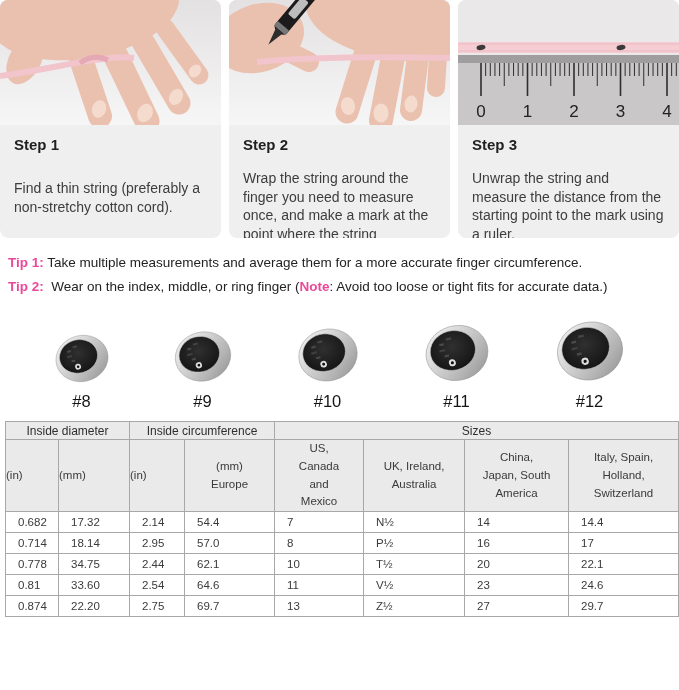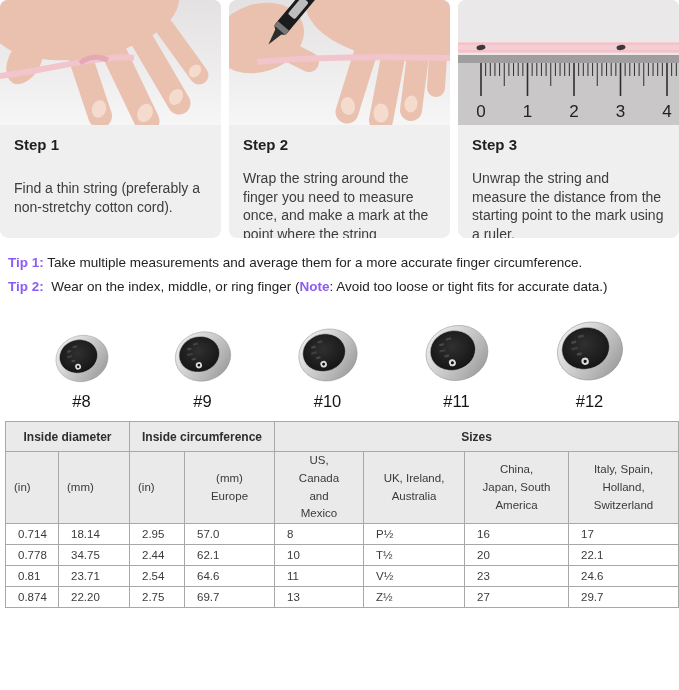--- a/index.html
+++ b/index.html
@@ -17,35 +17,35 @@
   .step-card{flex:1 1 0; border-radius:8px; overflow:hidden; display:flex; flex-direction:column; height:238px;}
   .photo{height:125px; flex:0 0 125px; position:relative; background:#e7e5e6;}
   .photo svg{display:block; width:100%; height:100%;}
   .step-text{flex:1; background:var(--panel); padding:11px 14px 10px 14px; border-radius:0 0 8px 8px;}
   .step-title{font-size:15px; font-weight:bold; color:#1f1f1f; margin-bottom:16px;}
   .step-card.roomy .step-title{margin-bottom:26px;}
   .step-desc{font-size:14px; line-height:1.33; color:var(--body-ink);}
 
   
   .tips{margin:13px 0 0 8px; font-size:13.5px; line-height:24px; color:#232323;}
-  .tips b{color:#8b5cf6;}
+  .tips b{color:#ec4899;}
 
   
   .rings{display:flex; justify-content:space-around; align-items:flex-end; padding:0 22px; margin-top:12px; height:100px;}
   .ring-item{display:flex; flex-direction:column; align-items:center;}
   .ring-label{font-size:16.5px; color:#151515; margin-top:4px;}
 
   
   table.size-table{border-collapse:collapse; margin:10px 0 0 5px; width:670px; table-layout:fixed;}
   .size-table th,.size-table td{border:1px solid var(--border); color:#3a3a3a;}
   .size-table thead th{background:var(--table-head);}
-  .size-table .grp{font-size:12px; font-weight:bold; height:30px; text-align:center; color:#2e2e2e;}
+  .size-table .grp{font-size:12px; font-weight:normal; height:18px; text-align:center; color:#2e2e2e;}
   .size-table .sub{font-size:11.5px; font-weight:normal; height:65px; white-space:pre-line;
     text-align:center; vertical-align:middle; line-height:1.55;}
-  .size-table .sub.l{text-align:left; padding-left:8px;}
+  .size-table .sub.l{text-align:left; padding-left:0;}
   .size-table td{font-size:11.5px; height:21px; padding:2px 4px 2px 12px; text-align:left; background:#fff;}
   .hidden-defs{position:absolute; width:0; height:0; overflow:hidden;}
 </style>
 </head>
 <body>
 
 <svg class="hidden-defs" aria-hidden="true">
   <defs>
     <linearGradient id="gSilver" x1="0" y1="0" x2="1" y2="1">
       <stop offset="0" stop-color="#f6f6f6"></stop>
@@ -287,20 +287,30 @@
         <th class="sub">China,
 Japan, South
 America</th>
         <th class="sub">Italy, Spain,
 Holland,
 Switzerland</th>
       </tr>
     </thead>
     <tbody>
         <tr>
+          <td>0.682</td>
+          <td>17.32</td>
+          <td>2.14</td>
+          <td>54.4</td>
+          <td>7</td>
+          <td>N½</td>
+          <td>14</td>
+          <td>14.4</td>
+        </tr>
+        <tr>
           <td>0.714</td>
           <td>18.14</td>
           <td>2.95</td>
           <td>57.0</td>
           <td>8</td>
           <td>P½</td>
           <td>16</td>
           <td>17</td>
         </tr>
         <tr>
@@ -308,21 +318,21 @@
           <td>34.75</td>
           <td>2.44</td>
           <td>62.1</td>
           <td>10</td>
           <td>T½</td>
           <td>20</td>
           <td>22.1</td>
         </tr>
         <tr>
           <td>0.81</td>
-          <td>23.71</td>
+          <td>33.60</td>
           <td>2.54</td>
           <td>64.6</td>
           <td>11</td>
           <td>V½</td>
           <td>23</td>
           <td>24.6</td>
         </tr>
         <tr>
           <td>0.874</td>
           <td>22.20</td>

